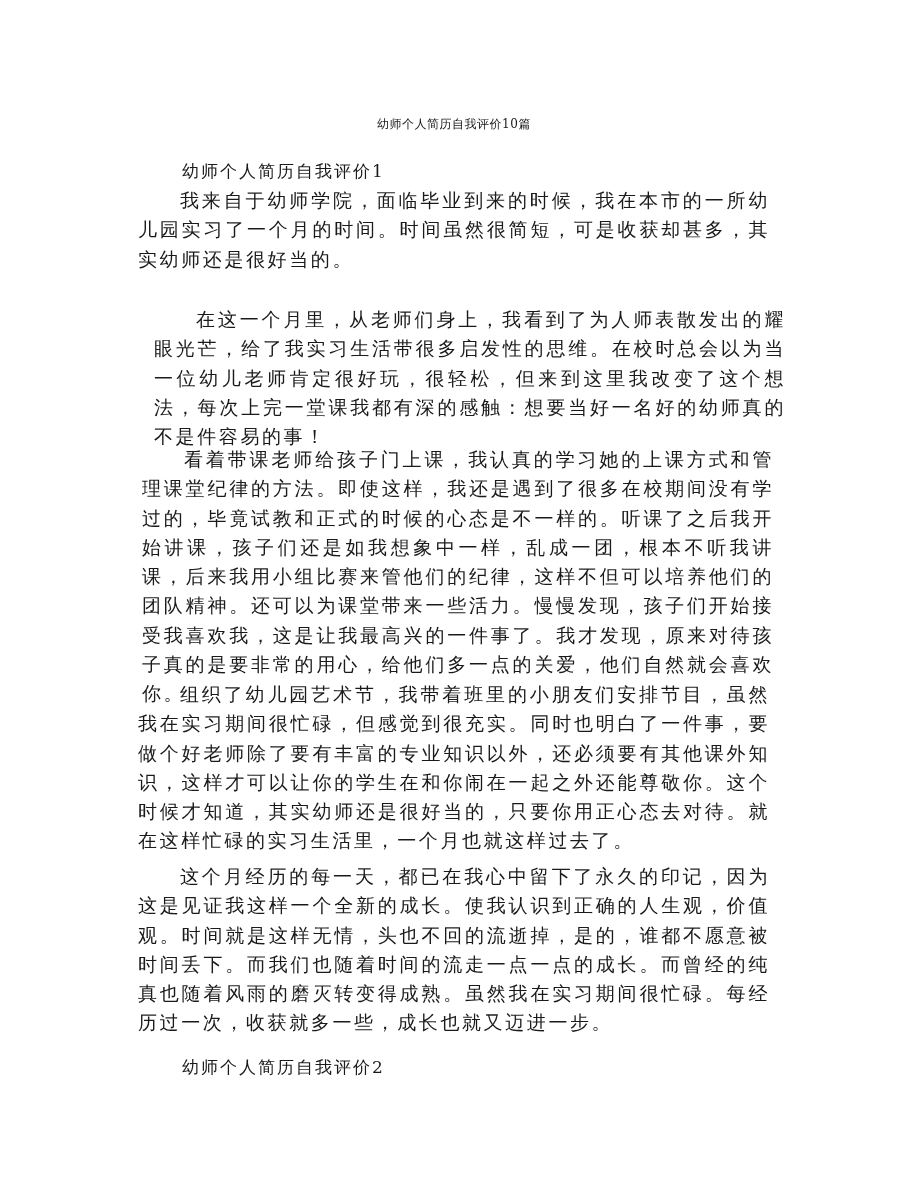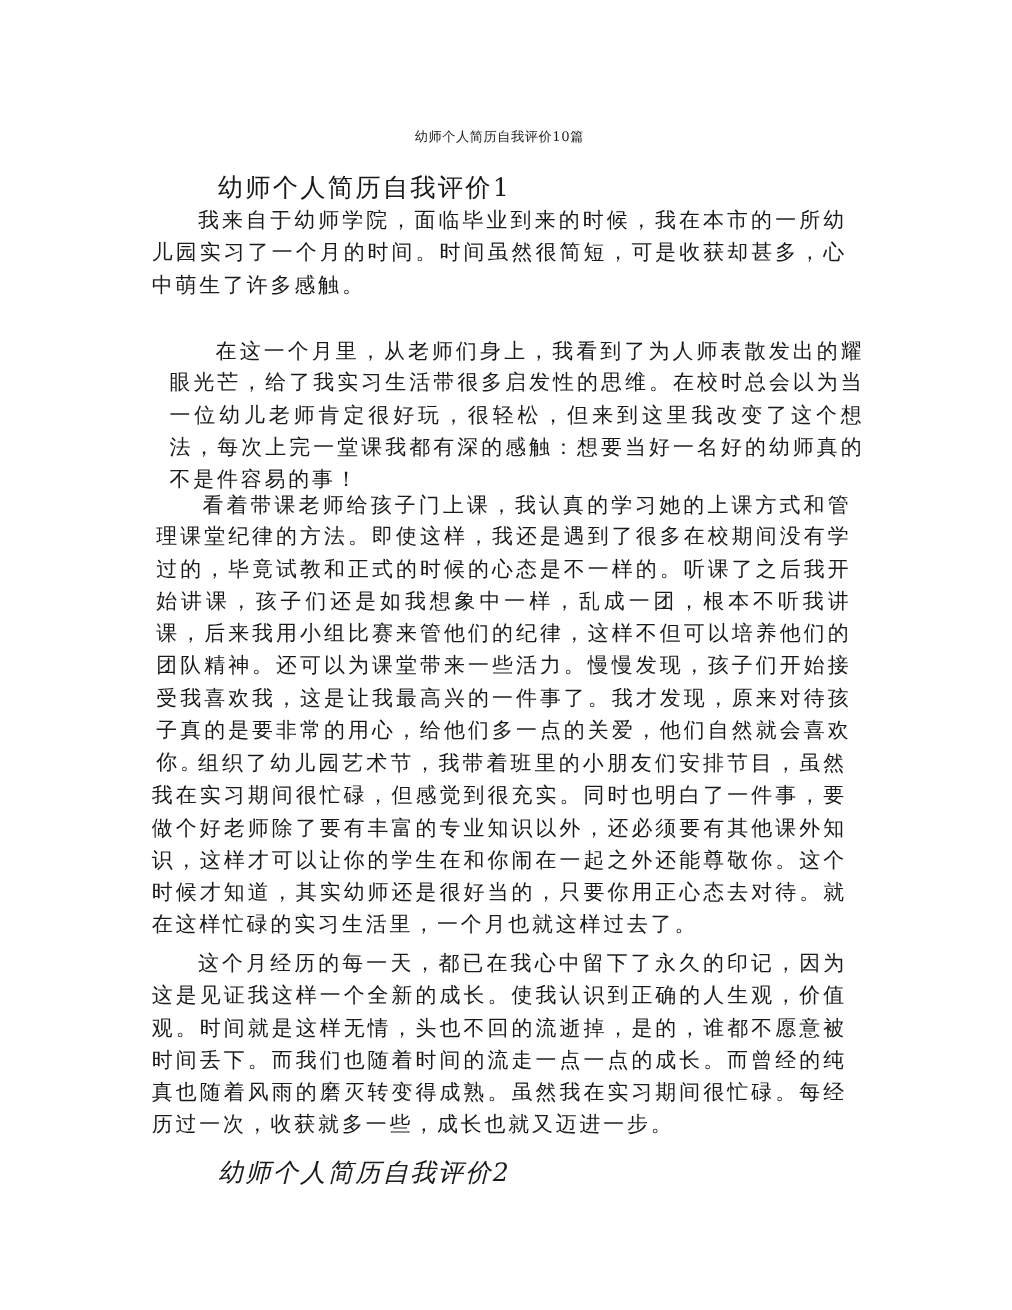--- a/index.html
+++ b/index.html
@@ -27,22 +27,22 @@
       width: 632px;
       top: 110px;
       text-align: center;
       font-size: 12px;
       line-height: 28px;
       letter-spacing: 0.5px;
       padding-left: 0px;
     }
     .section-heading {
       position: absolute;
-      left: 60px;
-      font-size: 23px;
+      left: 44px;
+      font-size: 17px;
       line-height: 28px;
       letter-spacing: 2px;
       white-space: nowrap;
     }
     .para {
       position: absolute;
       left: 0;
       width: 632px;
       font-size: 19px;
       line-height: 29.3px;
@@ -53,24 +53,24 @@
     }
   </style>
 </head>
 <body>
 
 <div class="page">
   <div class="doc-title">幼师个人简历自我评价10篇</div>
 
   <div class="section-heading" style="top:157px;">幼师个人简历自我评价1</div>
 
-  <p class="para" style="top:186px; margin:0;">我来自于幼师学院，面临毕业到来的时候，我在本市的一所幼儿园实习了一个月的时间。时间虽然很简短，可是收获却甚多，心中萌生了许多感触。</p>
+  <p class="para" style="top:186px; margin:0;">我来自于幼师学院，面临毕业到来的时候，我在本市的一所幼儿园实习了一个月的时间。时间虽然很简短，可是收获却甚多，其实幼师还是很好当的。</p>
 
   <p class="para" style="top:289px; margin:16px;">在这一个月里，从老师们身上，我看到了为人师表散发出的耀眼光芒，给了我实习生活带很多启发性的思维。在校时总会以为当一位幼儿老师肯定很好玩，很轻松，但来到这里我改变了这个想法，每次上完一堂课我都有深的感触：想要当好一名好的幼师真的不是件容易的事！</p>
 
   <p class="para" style="top:441px; margin:4px;">看着带课老师给孩子门上课，我认真的学习她的上课方式和管理课堂纪律的方法。即使这样，我还是遇到了很多在校期间没有学过的，毕竟试教和正式的时候的心态是不一样的。听课了之后我开始讲课，孩子们还是如我想象中一样，乱成一团，根本不听我讲课，后来我用小组比赛来管他们的纪律，这样不但可以培养他们的团队精神。还可以为课堂带来一些活力。慢慢发现，孩子们开始接受我喜欢我，这是让我最高兴的一件事了。我才发现，原来对待孩子真的是要非常的用心，给他们多一点的关爱，他们自然就会喜欢你。</p>
 
   <p class="para" style="top:680px; margin:0;">组织了幼儿园艺术节，我带着班里的小朋友们安排节目，虽然我在实习期间很忙碌，但感觉到很充实。同时也明白了一件事，要做个好老师除了要有丰富的专业知识以外，还必须要有其他课外知识，这样才可以让你的学生在和你闹在一起之外还能尊敬你。这个时候才知道，其实幼师还是很好当的，只要你用正心态去对待。就在这样忙碌的实习生活里，一个月也就这样过去了。</p>
 
   <p class="para" style="top:862px; margin:0;">这个月经历的每一天，都已在我心中留下了永久的印记，因为这是见证我这样一个全新的成长。使我认识到正确的人生观，价值观。时间就是这样无情，头也不回的流逝掉，是的，谁都不愿意被时间丢下。而我们也随着时间的流走一点一点的成长。而曾经的纯真也随着风雨的磨灭转变得成熟。虽然我在实习期间很忙碌。每经历过一次，收获就多一些，成长也就又迈进一步。</p>
 
-  <div class="section-heading" style="top:1053px;font-style:italic;">幼师个人简历自我评价2</div>
+  <div class="section-heading" style="top:1053px;">幼师个人简历自我评价2</div>
 </div>
 
 </body></html>

